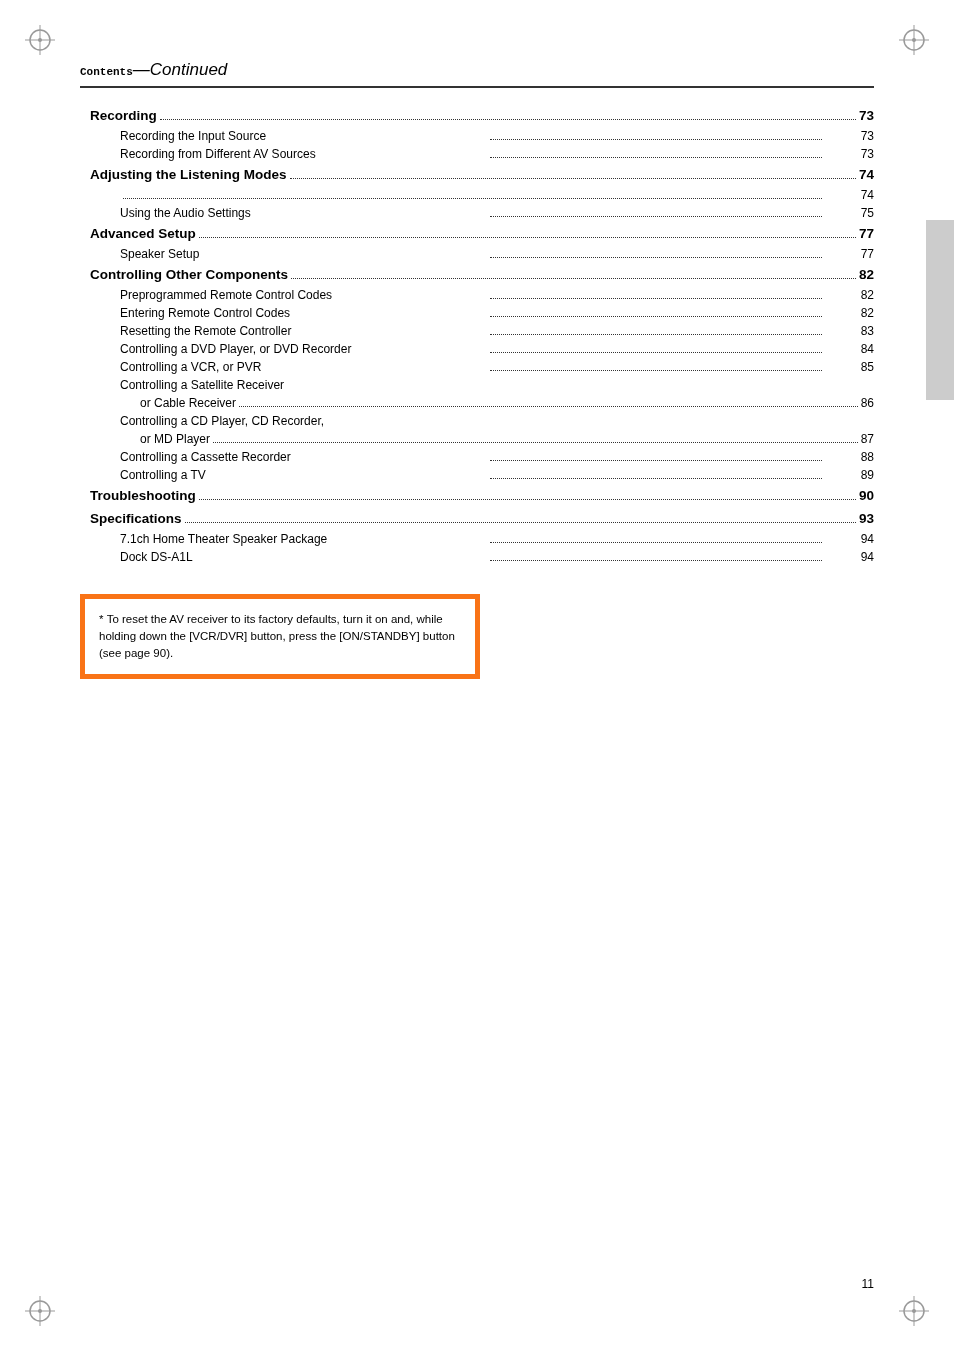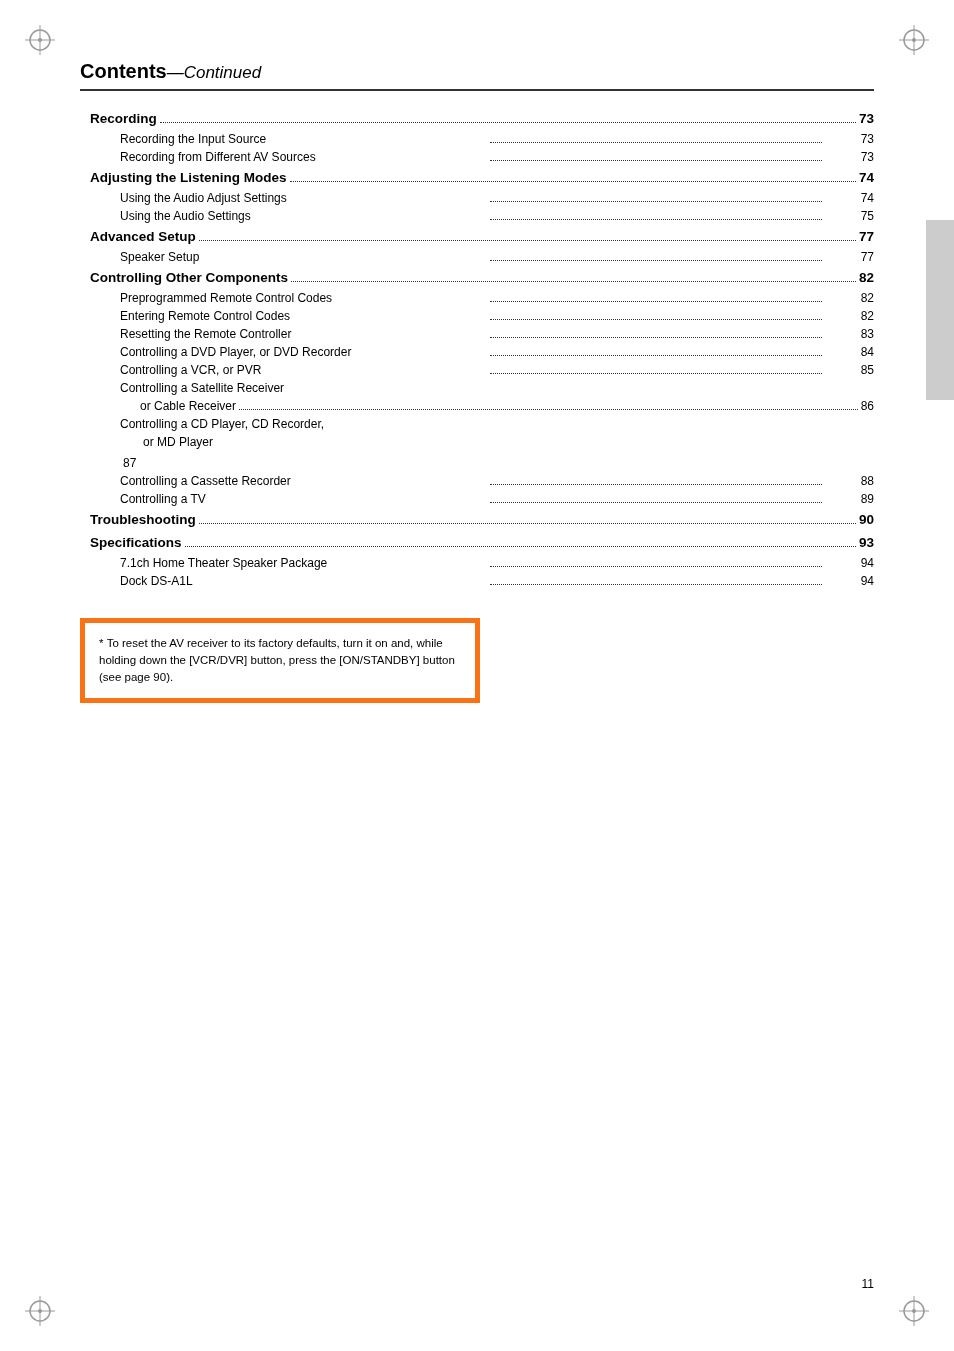--- a/index.html
+++ b/index.html
@@ -65,23 +65,23 @@
     .title-bar {
       border-bottom: 2px solid #333;
       padding-bottom: 6px;
       margin-bottom: 18px;
       display: flex;
       align-items: baseline;
       gap: 0;
     }
 
     .title-bold {
-      font-size: 20px;
+      font-size: 11px;
       font-weight: bold;
-      font-family: Liberation Sans, sans-serif;
+      font-family: Liberation Mono, monospace;
     }
 
     .title-italic {
       font-size: 17px;
       font-style: italic;
       font-family: Arial, sans-serif;
       font-weight: normal;
     }
 
     
@@ -244,21 +244,20 @@
     <div class="toc-section">
       <div class="toc-item bold-item">
         <span class="toc-label">
           <span>Adjusting the Listening Modes</span>
           <span class="toc-dots"></span>
         </span>
         <span class="toc-page">74</span>
       </div>
       <div class="toc-sub">
         <div class="sub-item">
-          <span class="sub-label">Using the Audio Adjust Settings</span>
           <span class="sub-dots"></span>
           <span class="sub-page">74</span>
         </div>
         <div class="sub-item">
           <span class="sub-label">Using the Audio Settings</span>
           <span class="sub-dots"></span>
           <span class="sub-page">75</span>
         </div>
       </div>
     </div>
@@ -323,21 +322,21 @@
             <span style="padding-left: 20px;">or Cable Receiver</span>
             <span style="flex:1; border-bottom: 1px dotted #333; margin: 0 3px 2px 3px;"></span>
             <span class="sub-page">86</span>
           </div>
         </div>
 
         <div style="font-family: Arial, sans-serif; font-size: 12px; line-height: 1.5; padding-left: 0;">
           <div style="display:flex; align-items: baseline;">
             <span class="sub-label">Controlling a CD Player, CD Recorder,</span>
           </div>
-          <div style="display:flex; align-items: baseline; justify-content: space-between; flex-direction: column;">
+          <div style="display:flex; align-items: baseline; justify-content: space-between;">
             <span style="padding-left: 20px;">or MD Player</span>
             <span style="flex:1; border-bottom: 1px dotted #333; margin: 0 3px 2px 3px;"></span>
             <span class="sub-page">87</span>
           </div>
         </div>
         <div class="sub-item">
           <span class="sub-label">Controlling a Cassette Recorder</span>
           <span class="sub-dots"></span>
           <span class="sub-page">88</span>
         </div>

